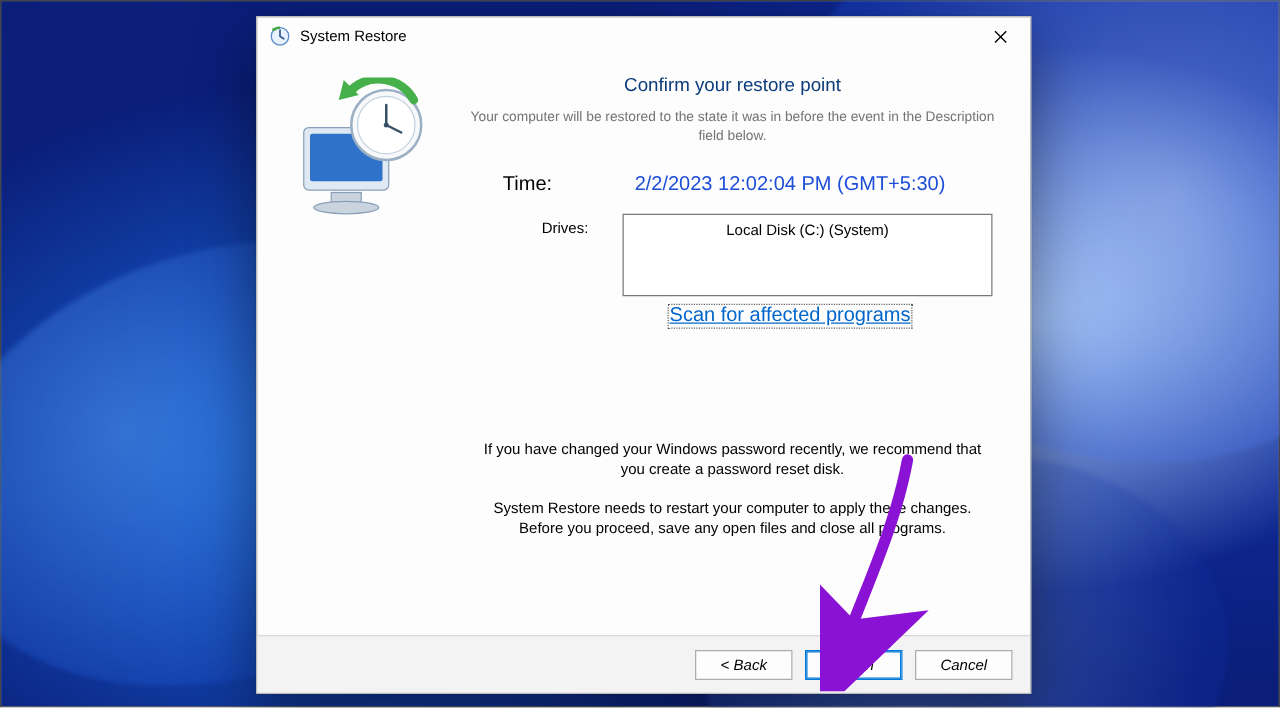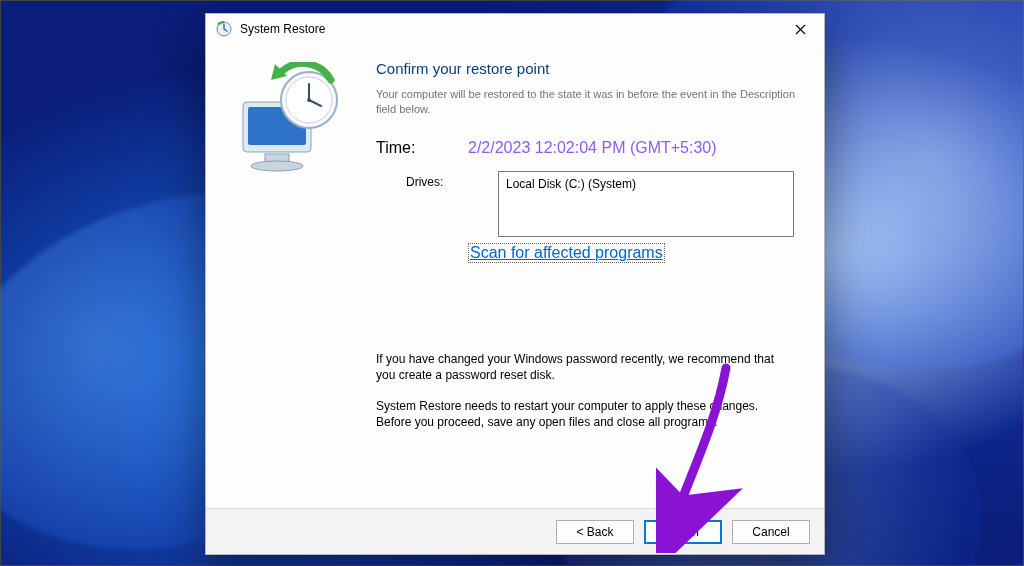--- a/index.html
+++ b/index.html
@@ -29,51 +29,51 @@
   }
   .titlebar {
     height: 30px; display:flex; align-items:center; padding:0 4px 0 10px;
     border-bottom: 0;
   }
   .titlebar .icon { width:16px; height:16px; margin-right:8px; position:relative; }
   .titlebar .title { font-size:12px; color:#000; }
   .titlebar .spacer { flex:1; }
   .close-btn { width:40px; height:26px; display:flex; align-items:center; justify-content:center; cursor:pointer; }
   .body {
-    flex:1; display:flex; border-top:0;
+    flex:1; display:flex; border-top:0;text-align:center;
   }
   .left-pane { width:170px; padding:18px 4px; display:flex; justify-content:center; align-items:flex-start; }
   .restore-graphic { width:120px; height:120px; position:relative; }
   .right-pane { flex:1; padding:16px 28px 0 0; color:#000; }
   h1.hdg { font-size:15px; font-weight:400; margin:0 0 10px 0; color:#0b3c7a; }
   .intro { font-size:11px; color:#737373; line-height:1.35; margin-bottom:22px; }
   .row { display:flex; font-size:16px; margin-bottom:6px; }
   .row .lbl { width:92px; color:#000; }
-  .row .val { flex:1; color:#8b5cf6; }
+  .row .val { flex:1; color:#1d4ed8; }
   .drives-row { display:flex; margin-top:14px; }
   .drives-row .lbl { width:92px; font-size:12px; padding-top:4px;margin-left:30px; }
   .drives-box {
     flex:1; height:66px; border:1px solid #7a7a7a; background:#fff;
     padding:5px 7px; font-size:12px; margin-right:2px;
   }
   .scan-link {
     margin-left:92px; margin-top:6px; display:inline-block;
     color:#0066cc; text-decoration:underline; font-size:16px;
     border:1px dotted #666; padding:0 1px; cursor:pointer;
   }
   .notices { margin-top:88px; font-size:12px; line-height:1.38; }
   .notices p { margin:0 0 14px 0; }
   .footer {
     height:46px; border-top:1px solid #d8d8d8; background:#f3f3f3;
     display:flex; align-items:center; justify-content:flex-end; padding:0 14px; gap:10px;
   }
   .btn {
     min-width:78px; height:24px; padding:0 14px; font-size:12px;
     background:#fdfdfd; border:1px solid #adadad; cursor:pointer;
-    display:inline-flex; align-items:center; justify-content:center;
+    display:inline-flex; align-items:center; justify-content:center;font-style:italic;
   }
   .btn.primary { border:1px solid #0078d7; box-shadow:inset 0 0 0 1px #0078d7; }
   
   .arrow {
     position:absolute; left:655px; top:362px; width:90px; height:190px;
     pointer-events:none;
   }
 </style>
 </head>
 <body>

